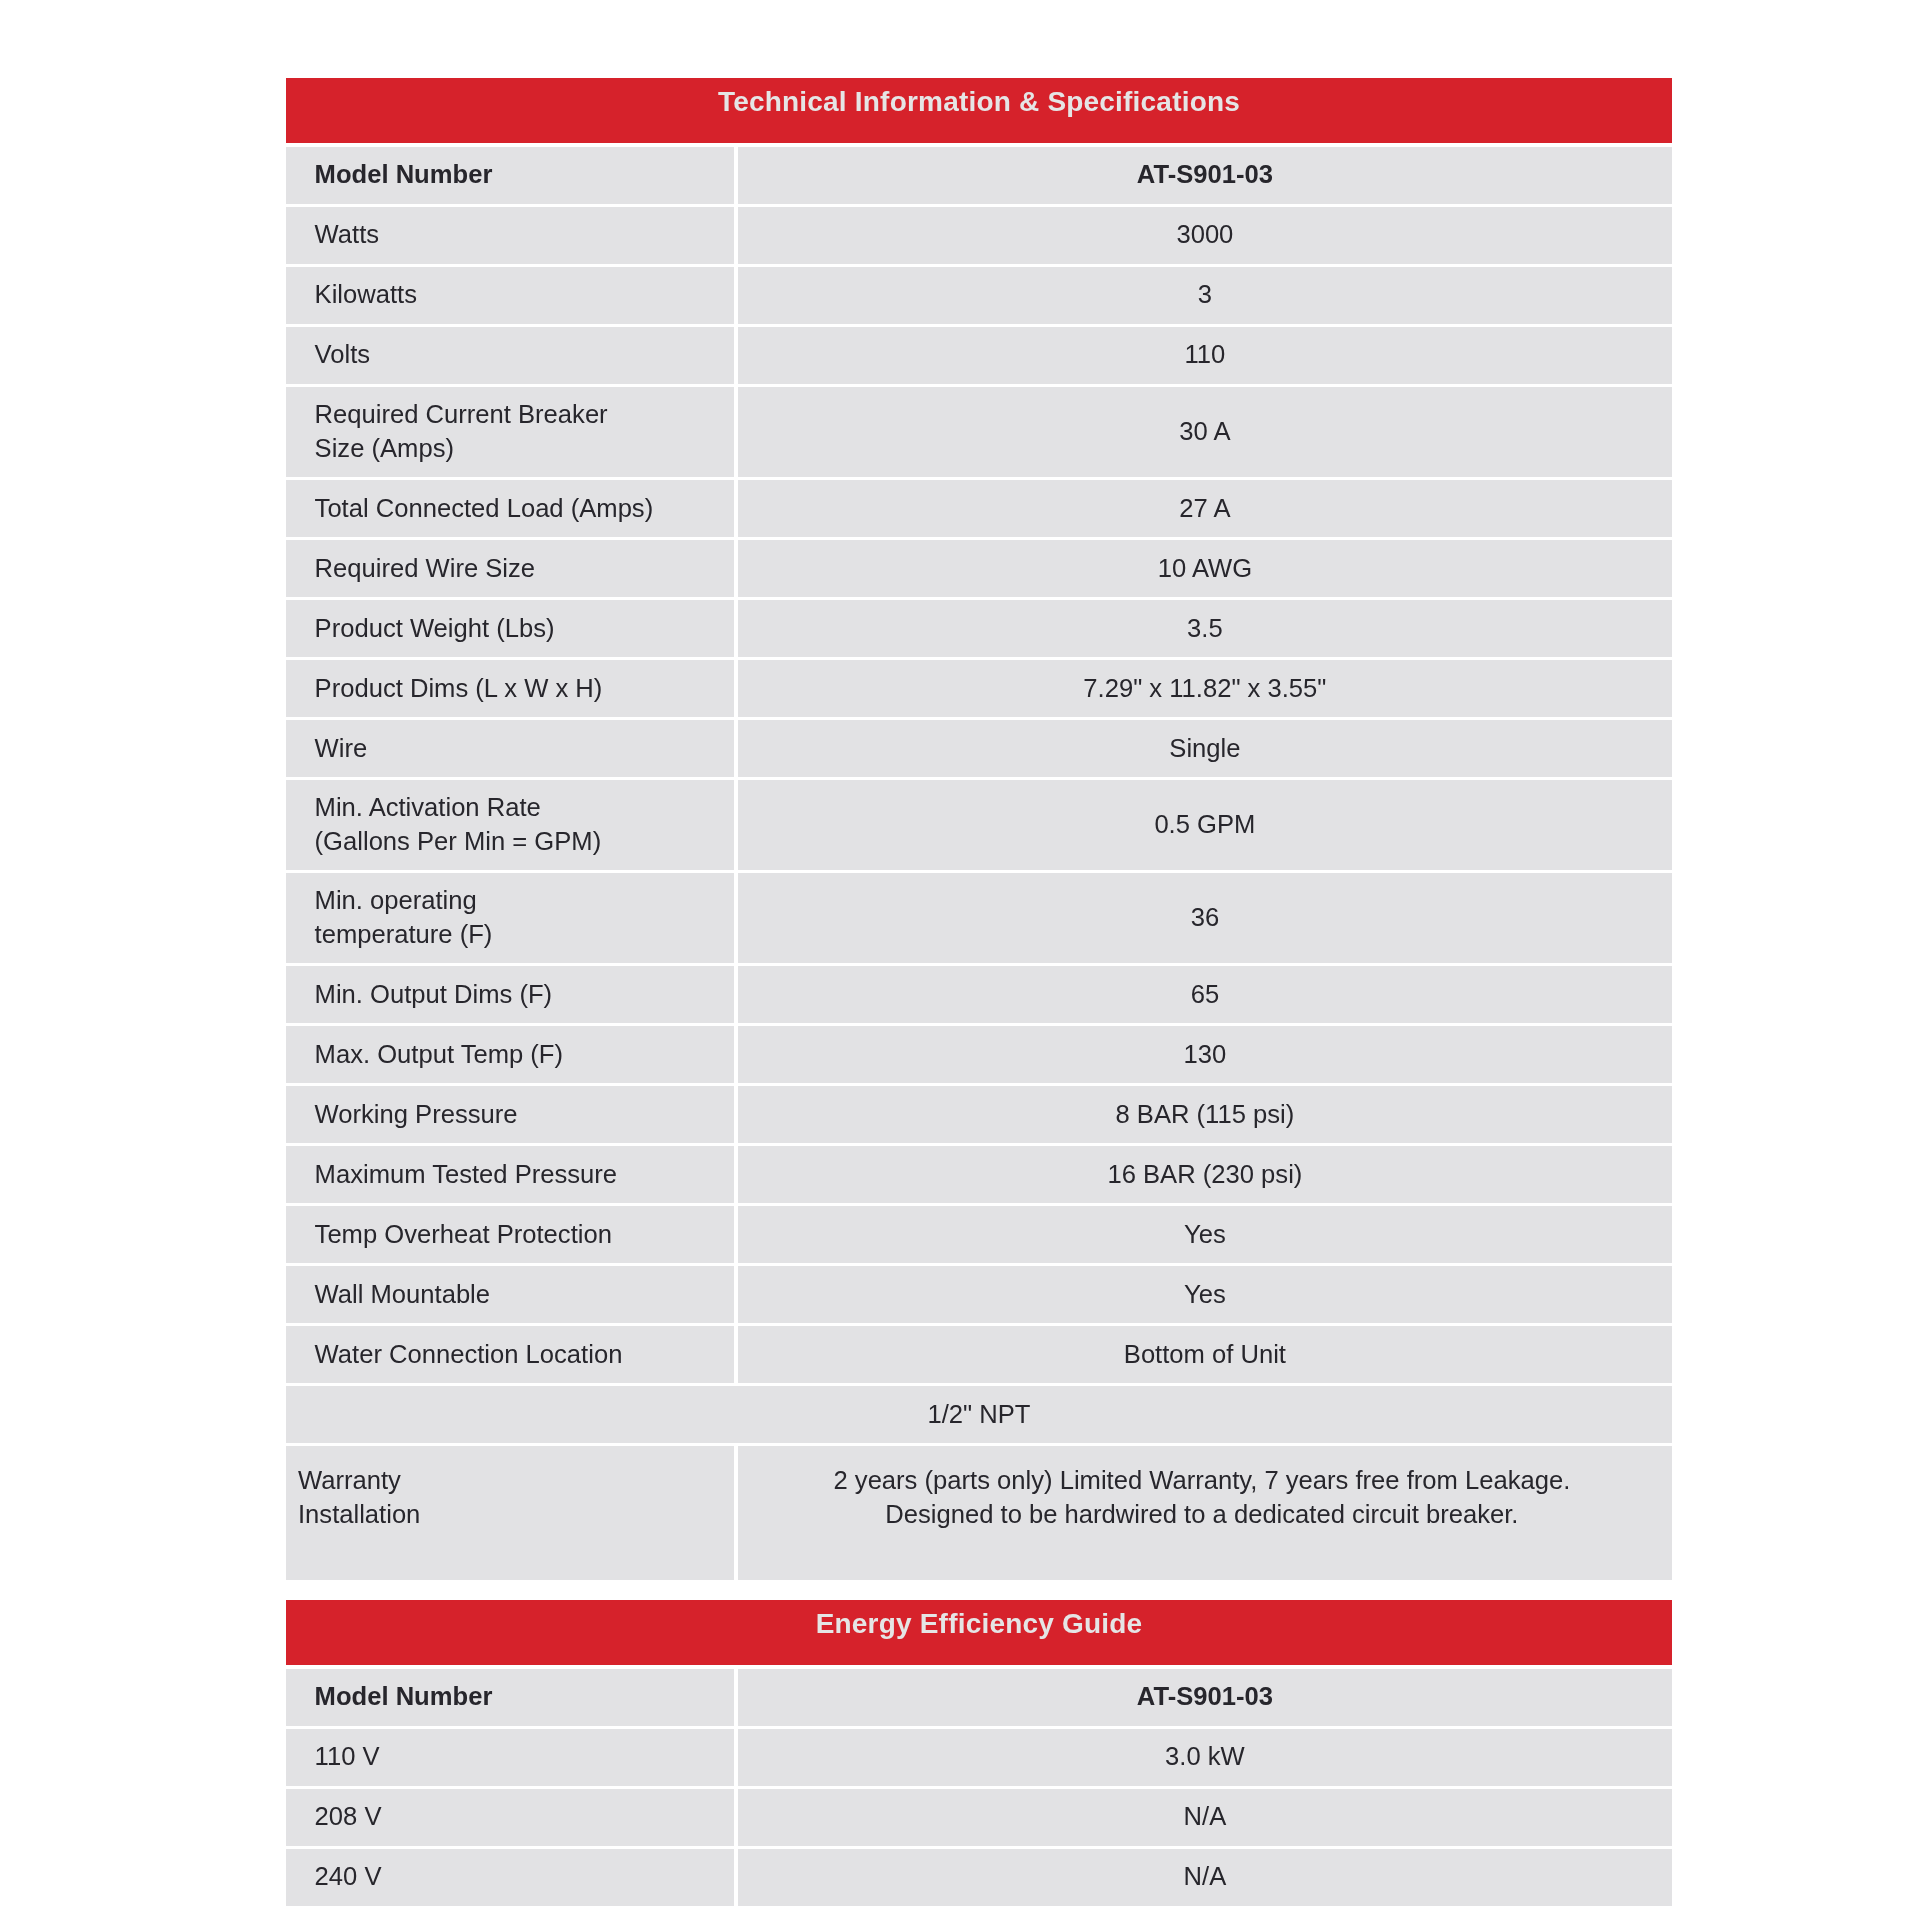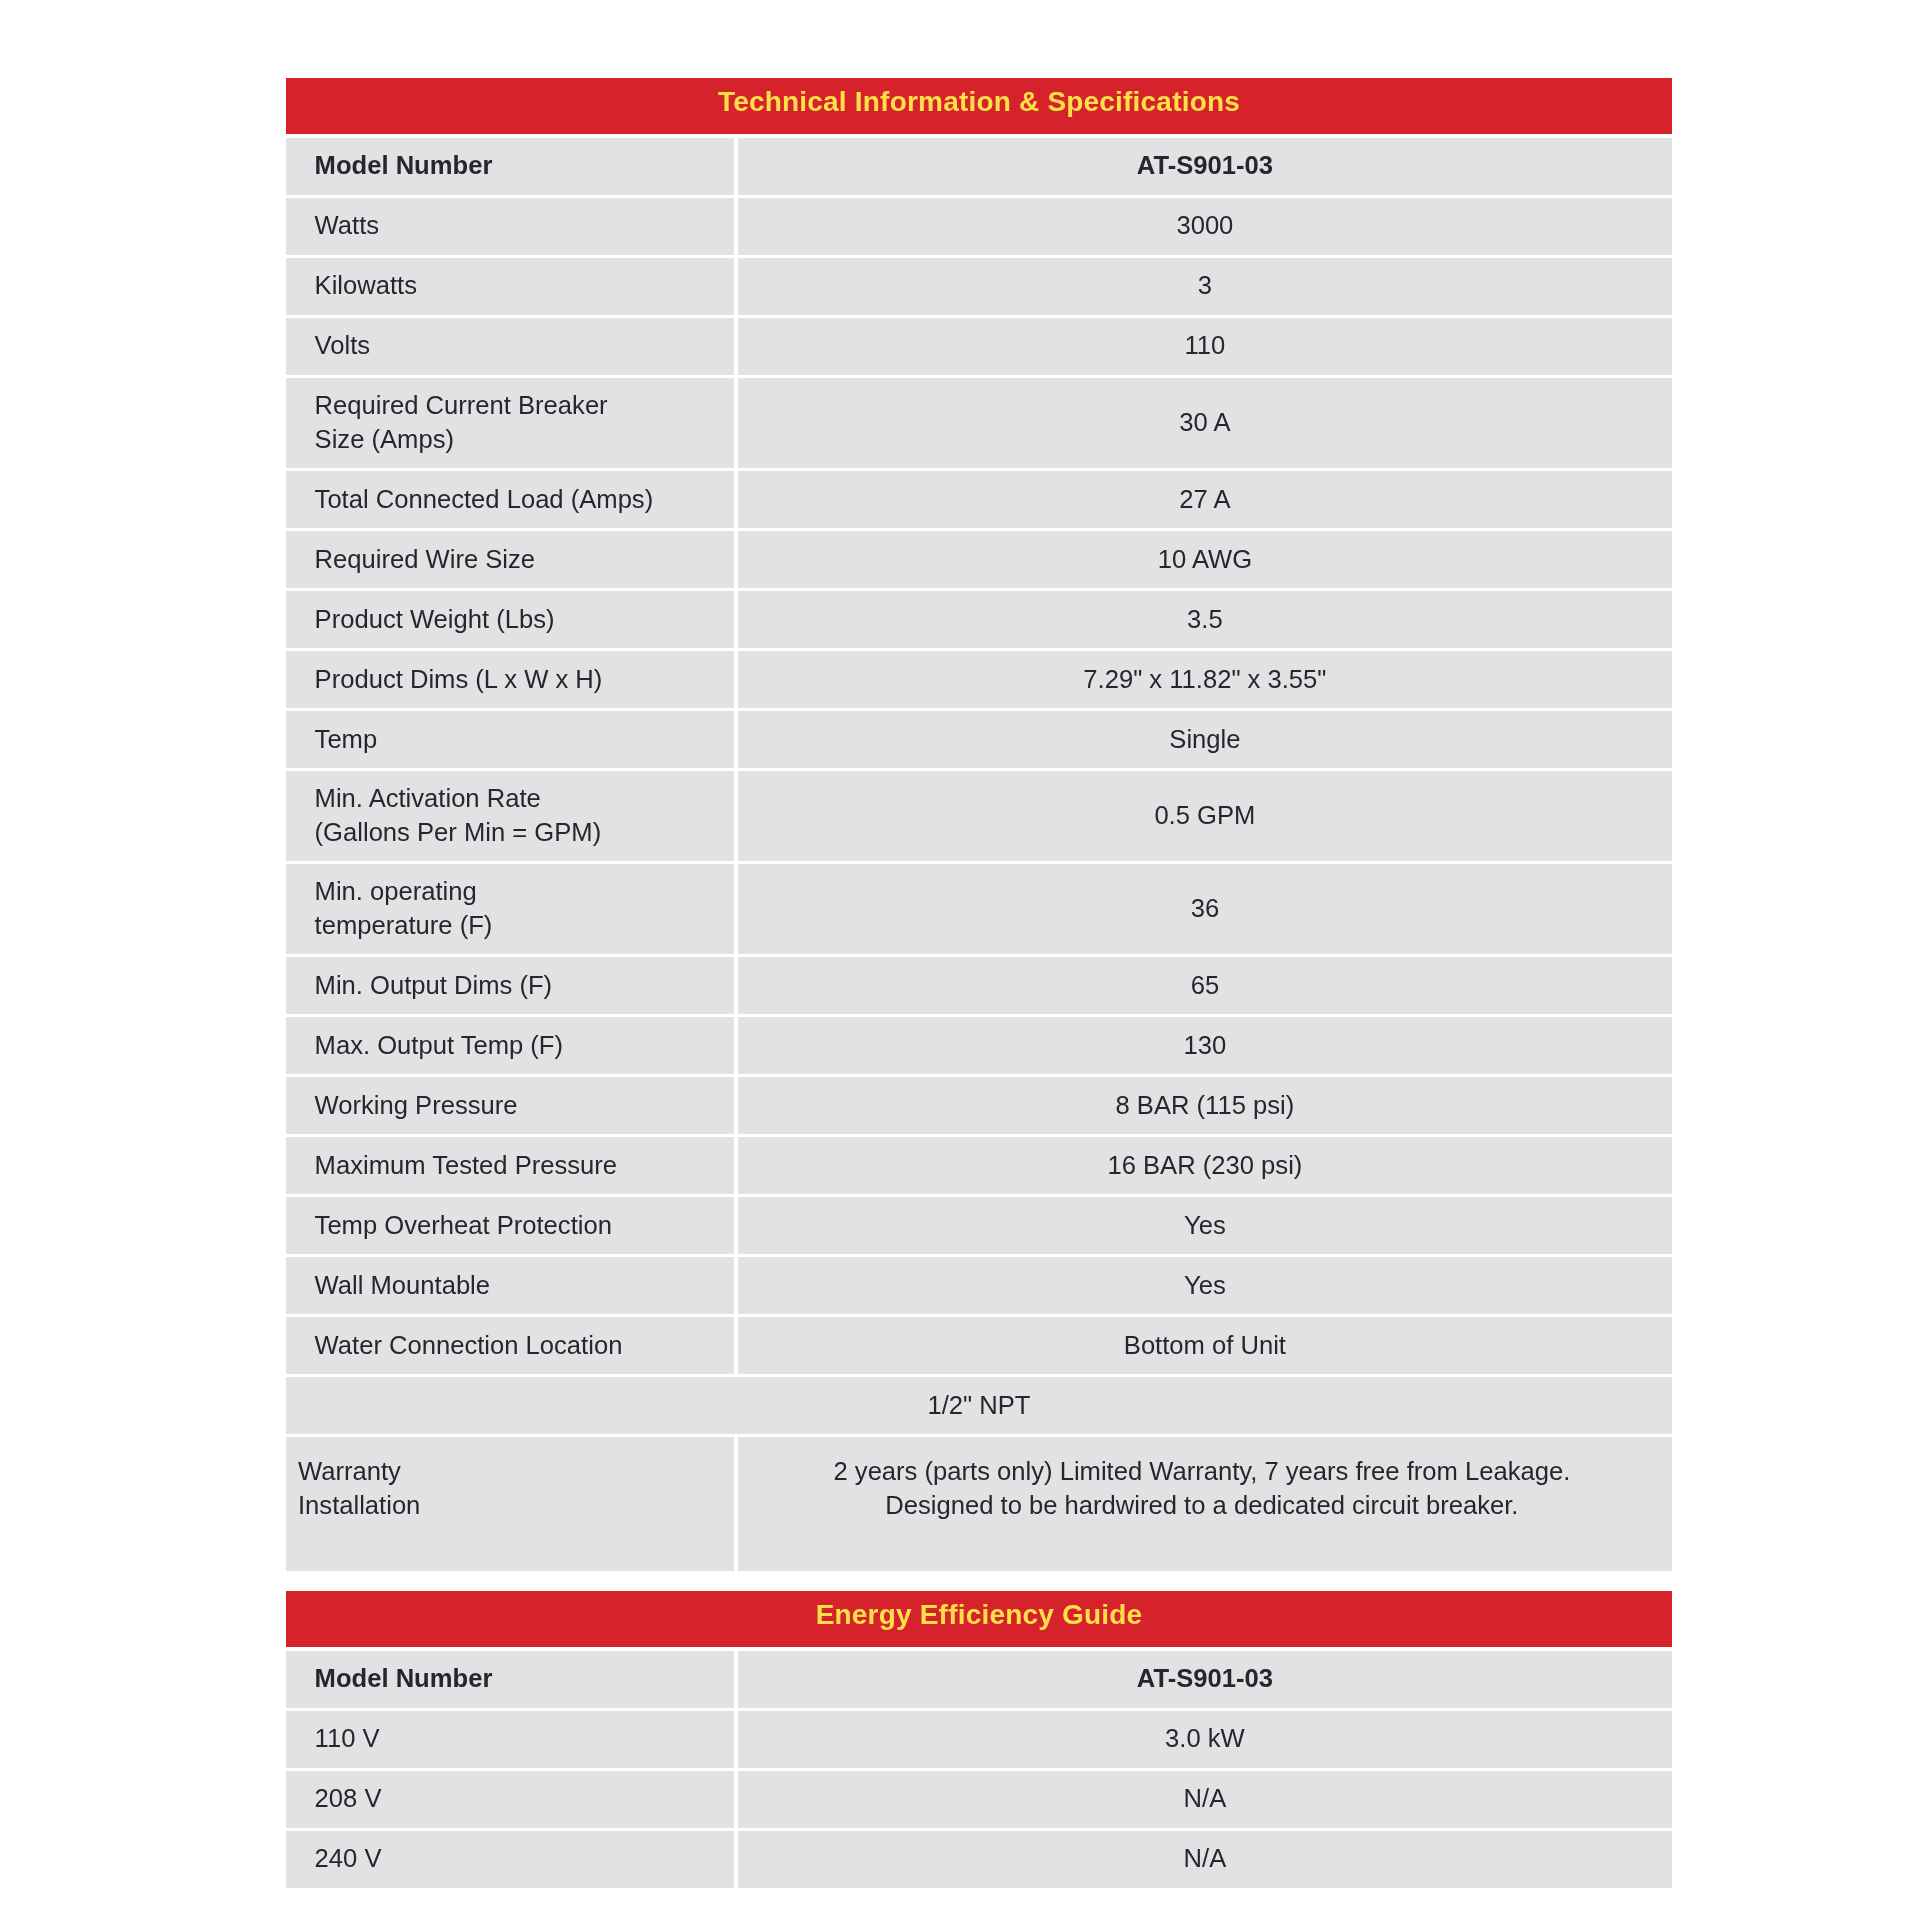--- a/index.html
+++ b/index.html
@@ -18,25 +18,25 @@
     background: #ffffff;
   }
   .doc {
     position: absolute;
     left: 286px;
     top: 78px;
     width: 1386px;
   }
   .table-title {
     background: #d6222b;
-    color: #fde047;
+    color: #e5e5e5;
     font-weight: bold;
     font-size: 28px;
     text-align: center;
-    height: 56px;
+    height: 65px;
     line-height: 47px;
     margin-bottom: 3.8px;
     letter-spacing: 0.2px;
   }
   .energy-title {
     margin-top: 19.5px;
   }
   .row {
     display: flex;
     margin-bottom: 3px;
@@ -126,21 +126,21 @@
       <div class="cell label">Product Weight (Lbs)</div>
       <div class="cell value">3.5</div>
     </div>
 
     <div class="row">
       <div class="cell label">Product Dims (L x W x H)</div>
       <div class="cell value">7.29" x 11.82" x 3.55"</div>
     </div>
 
     <div class="row">
-      <div class="cell label">Temp</div>
+      <div class="cell label">Wire</div>
       <div class="cell value">Single</div>
     </div>
 
     <div class="row">
       <div class="cell label">Min. Activation Rate
 (Gallons Per Min = GPM)</div>
       <div class="cell value">0.5 GPM</div>
     </div>
 
     <div class="row">

